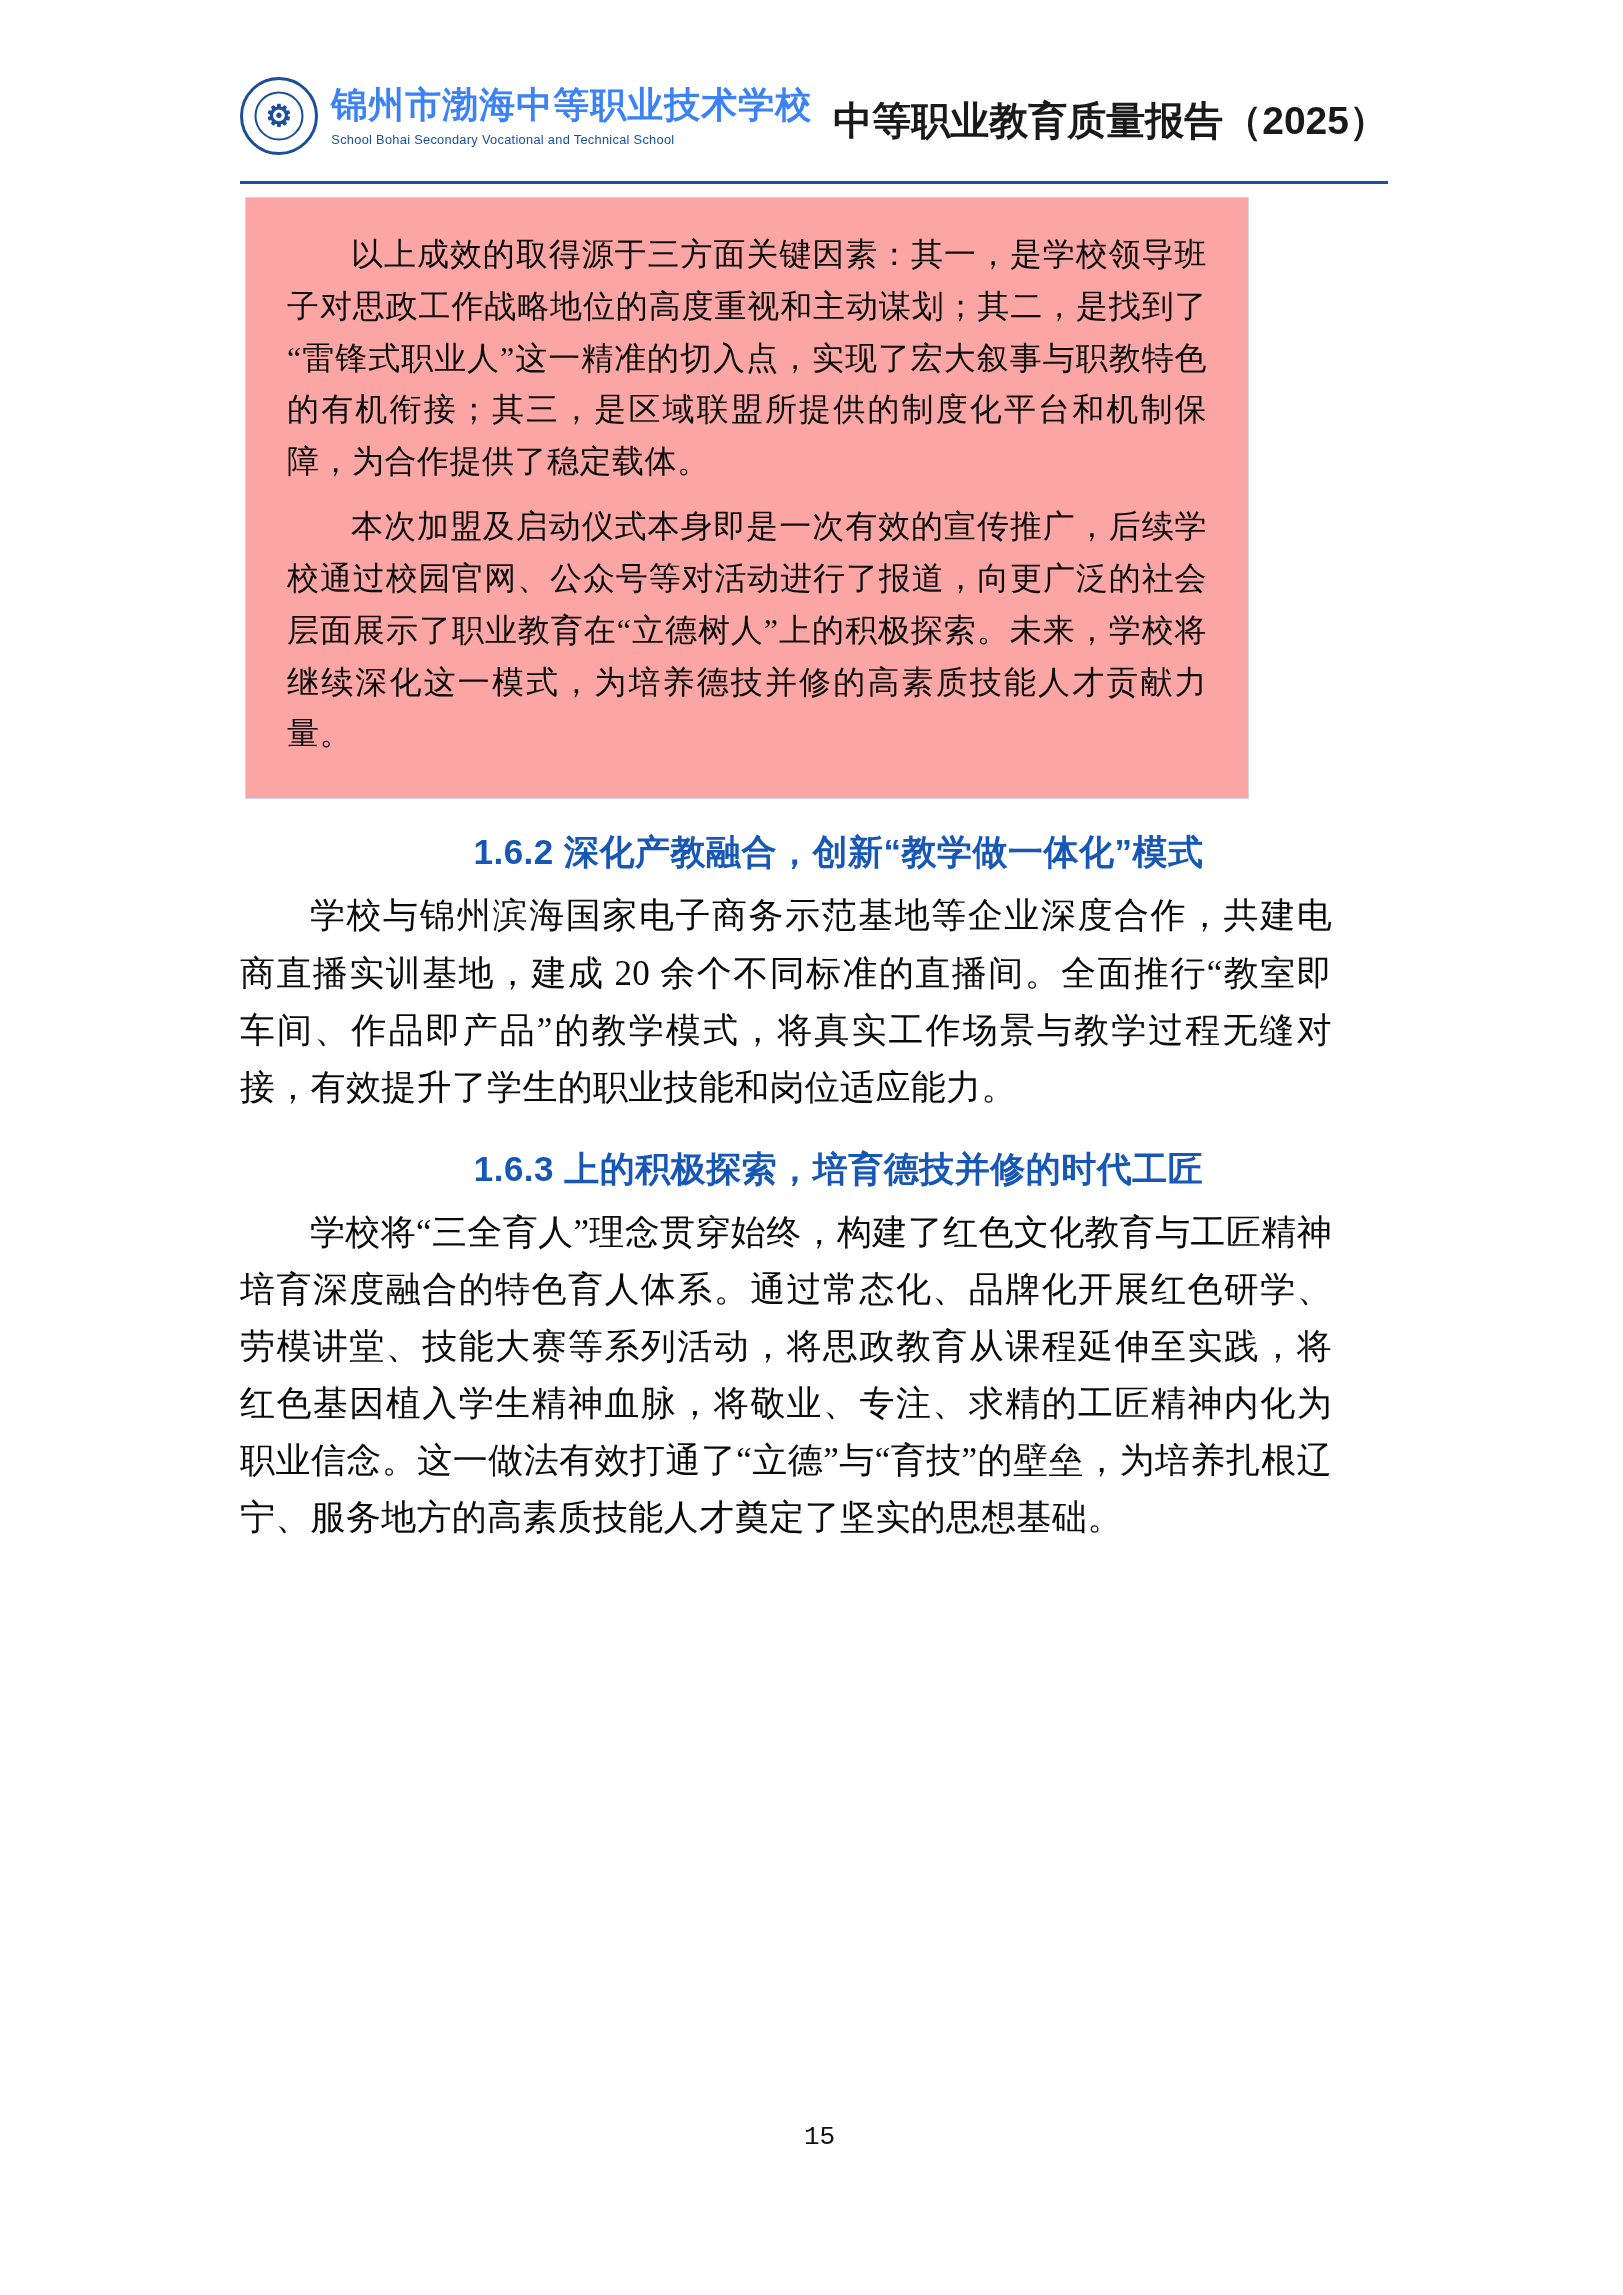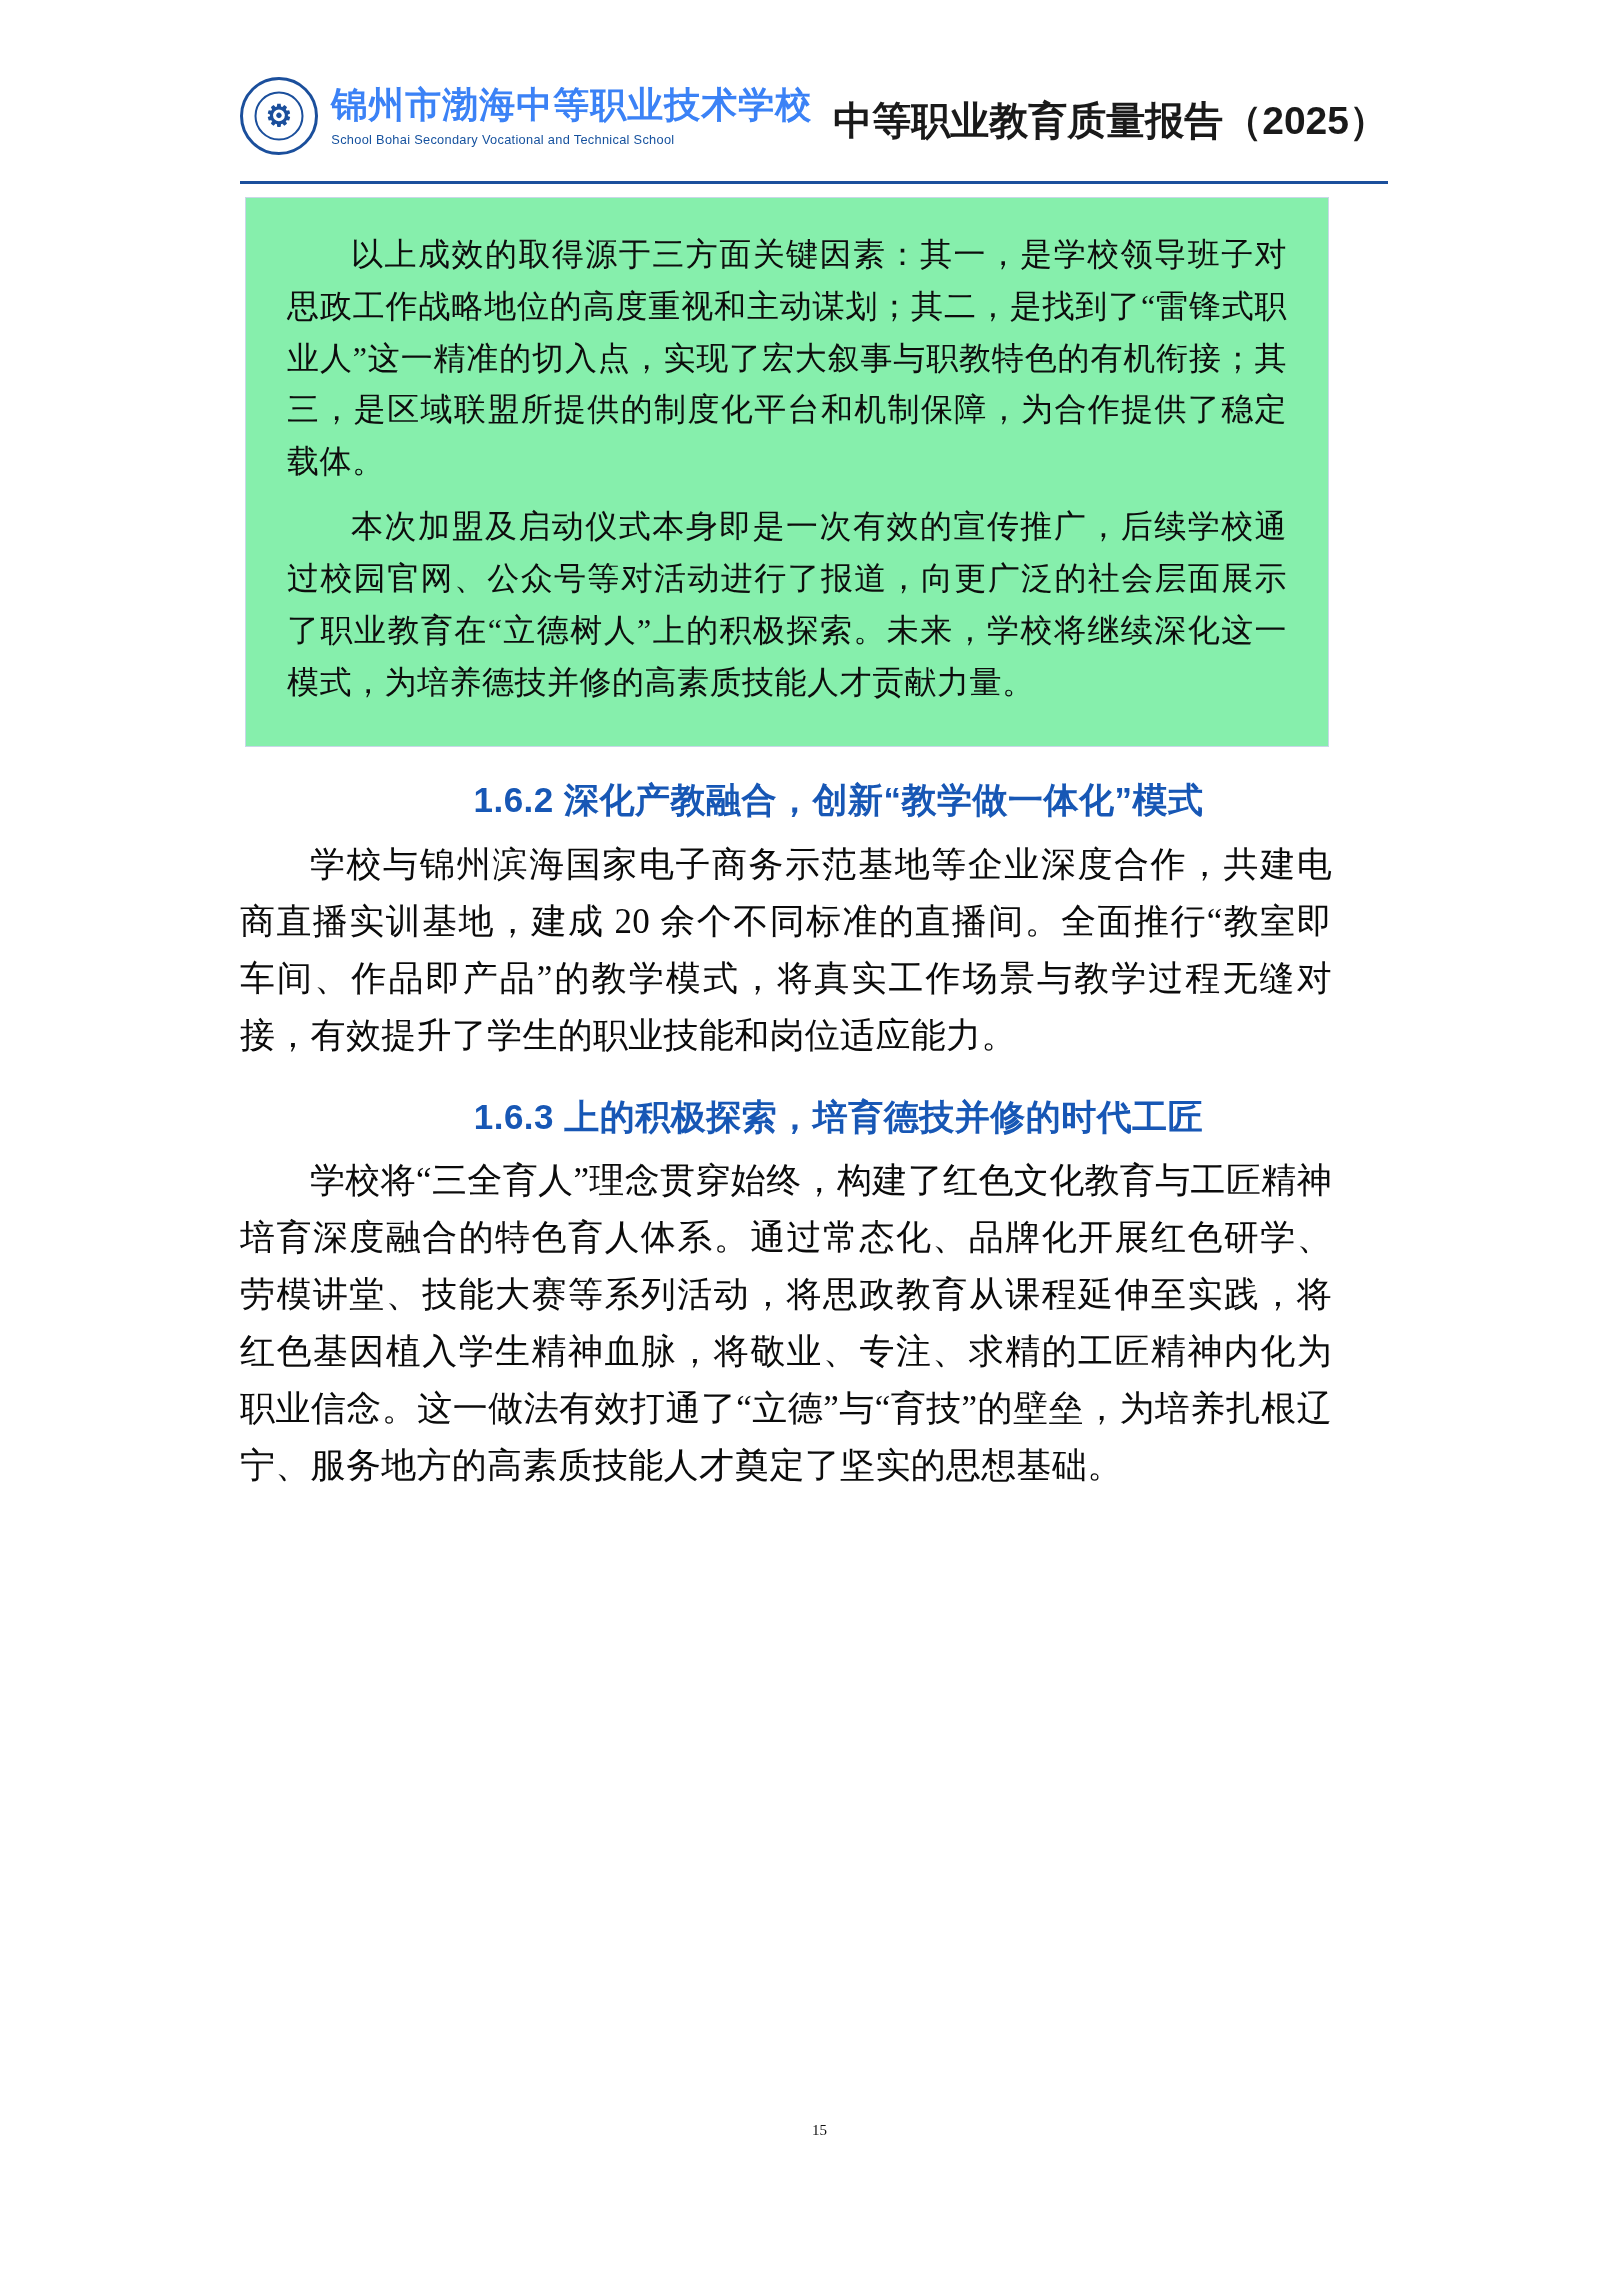--- a/index.html
+++ b/index.html
@@ -108,24 +108,24 @@
   
   .content {
     position: absolute;
     left: 240px;
     top: 197px;
     width: 1148px;
   }
 
   .callout {
     border: 1.5px solid #c9d7e8;
-    background: #86efac;
+    background: #fca5a5;
     padding: 31px 41px 38px 41px;
     box-sizing: border-box;
-    width: 1084px;
+    width: 1004px;
     margin-left: 5.1px;
   }
   .para {
     font-family: "Liberation Serif", "DejaVu Serif", serif;
     font-size: 32px;
     line-height: 1.62;
     color: #0d0d0d;
     text-indent: 64px;
     text-align: justify;
     text-justify: inter-ideograph;
@@ -159,22 +159,22 @@
     letter-spacing: 0.3px;
     padding-right: 56px;
   }
 
   .page-number {
     position: absolute;
     left: 16px;
     right: 0;
     top: 2122px;
     text-align: center;
-    font-family: Liberation Serif, serif;
-    font-size: 15px;
+    font-family: Liberation Mono, monospace;
+    font-size: 26px;
     color: #111;
   }
 </style>
 </head>
 <body>
 
 <div class="page">
 
   <div class="header">
     <div class="header-left">

